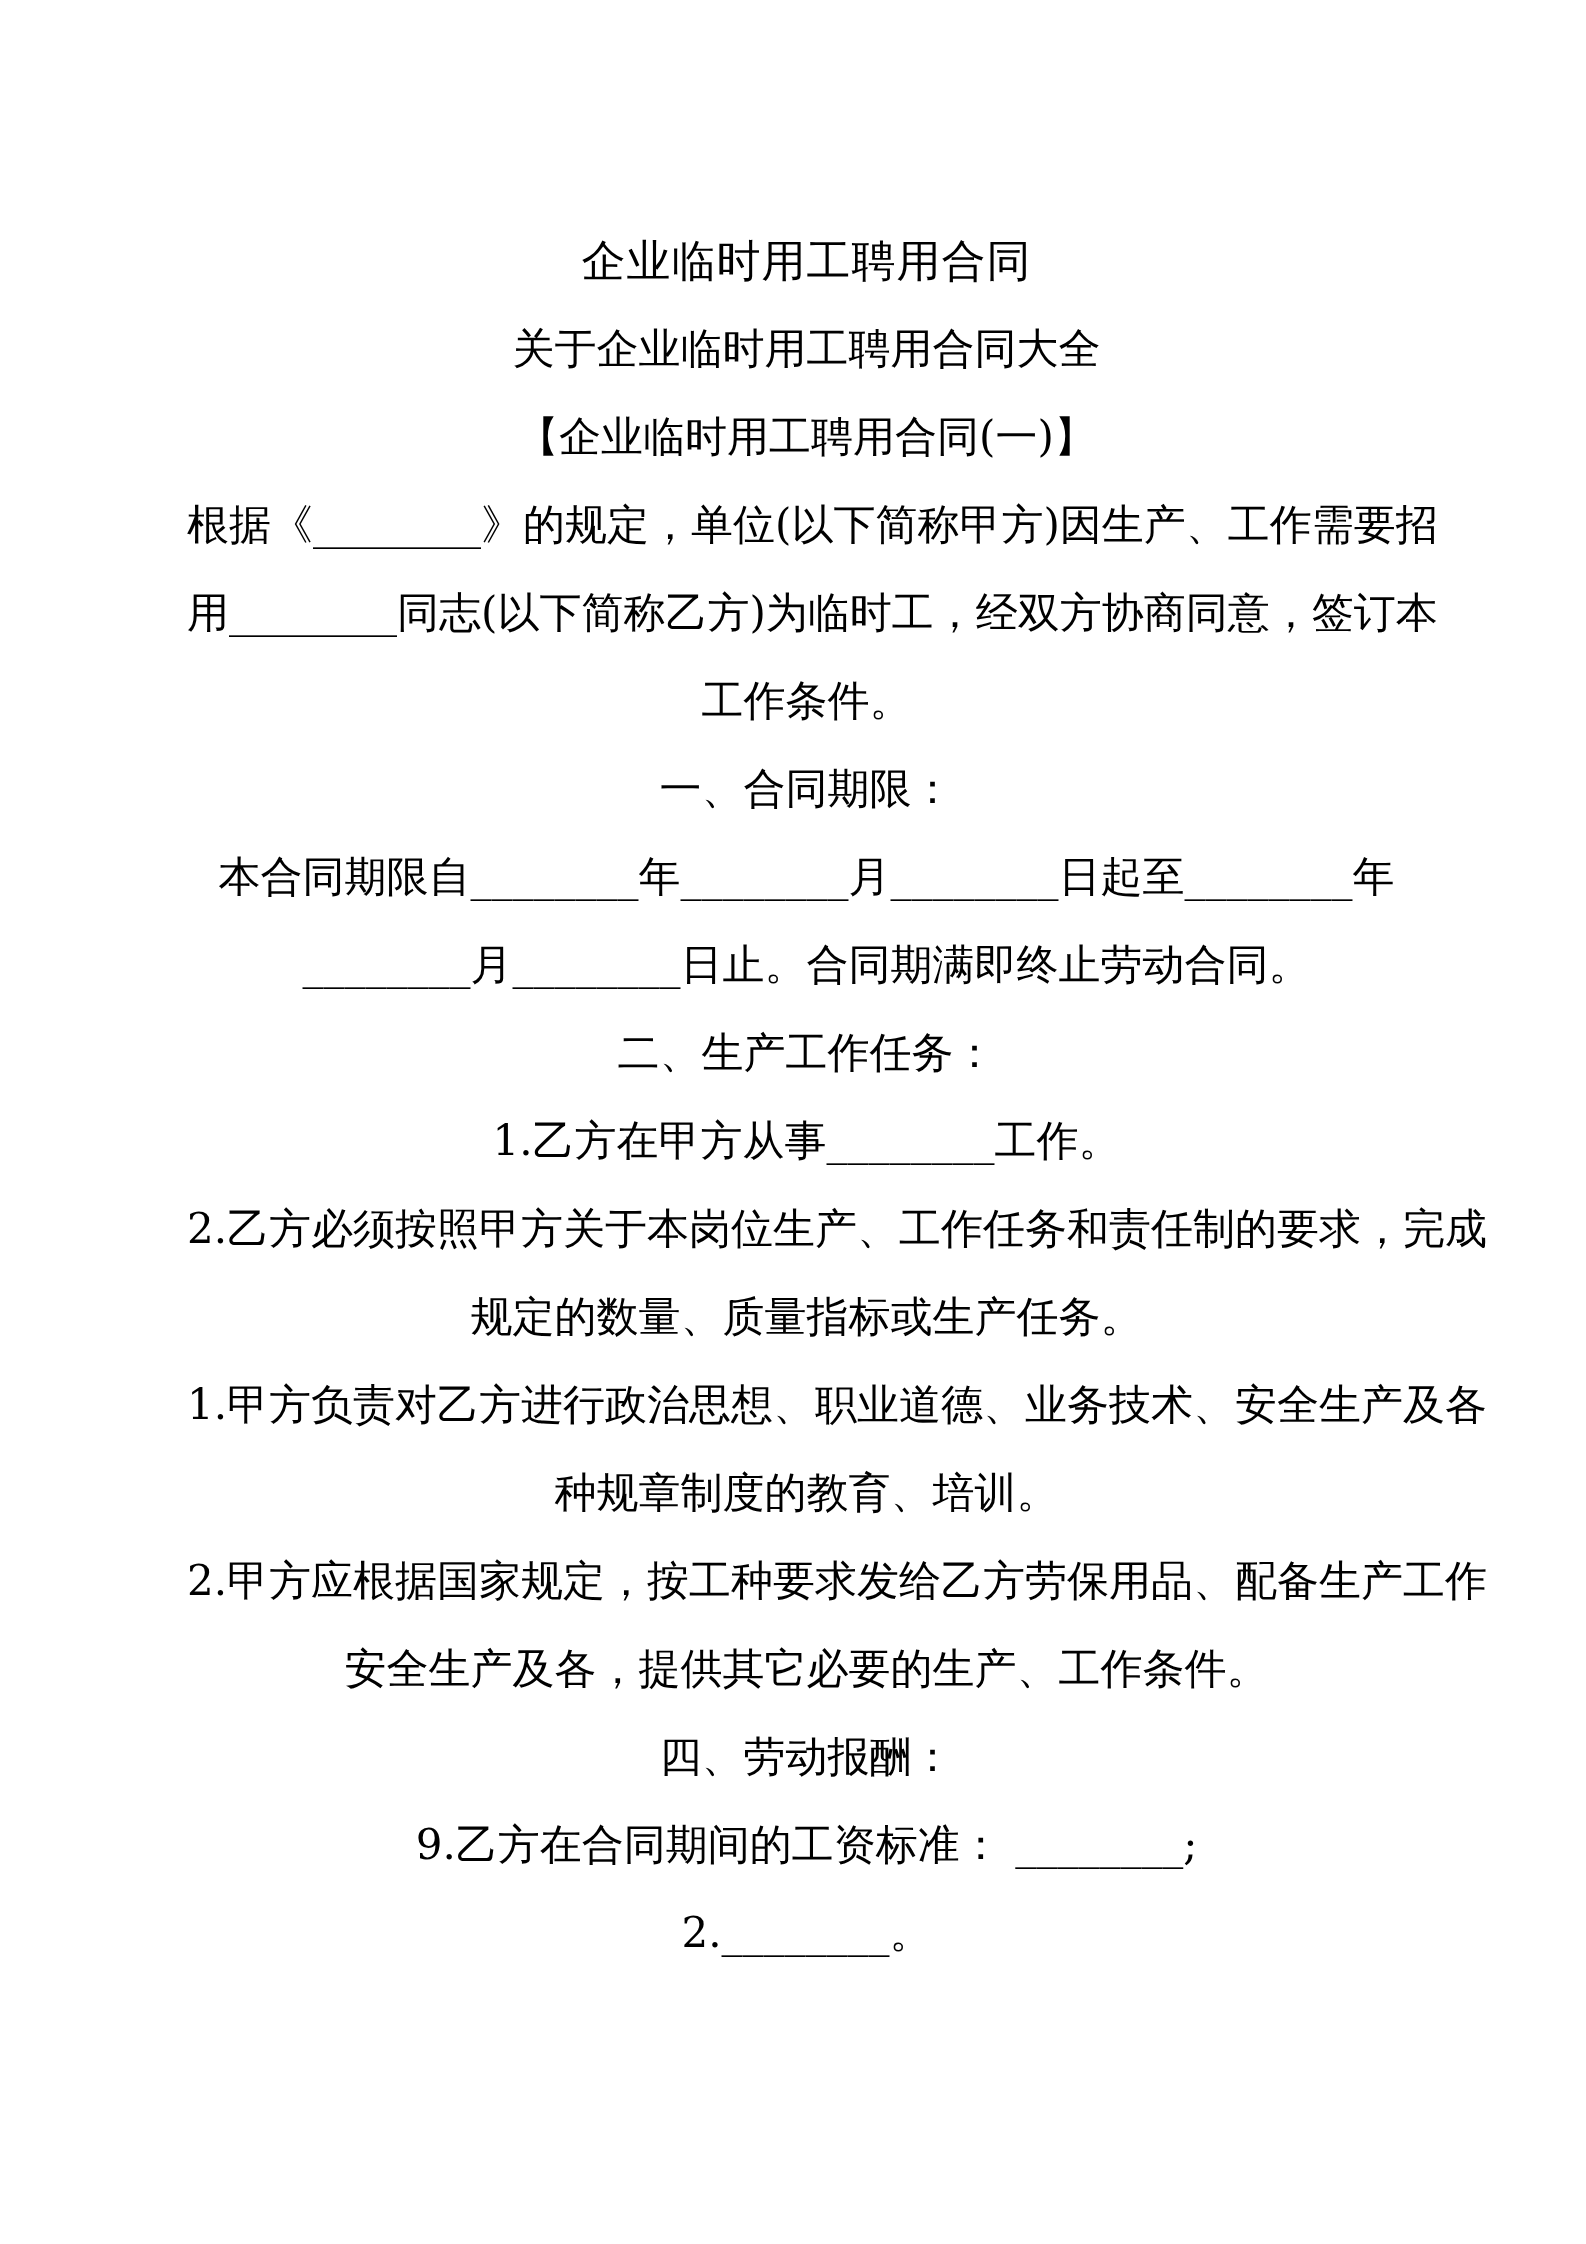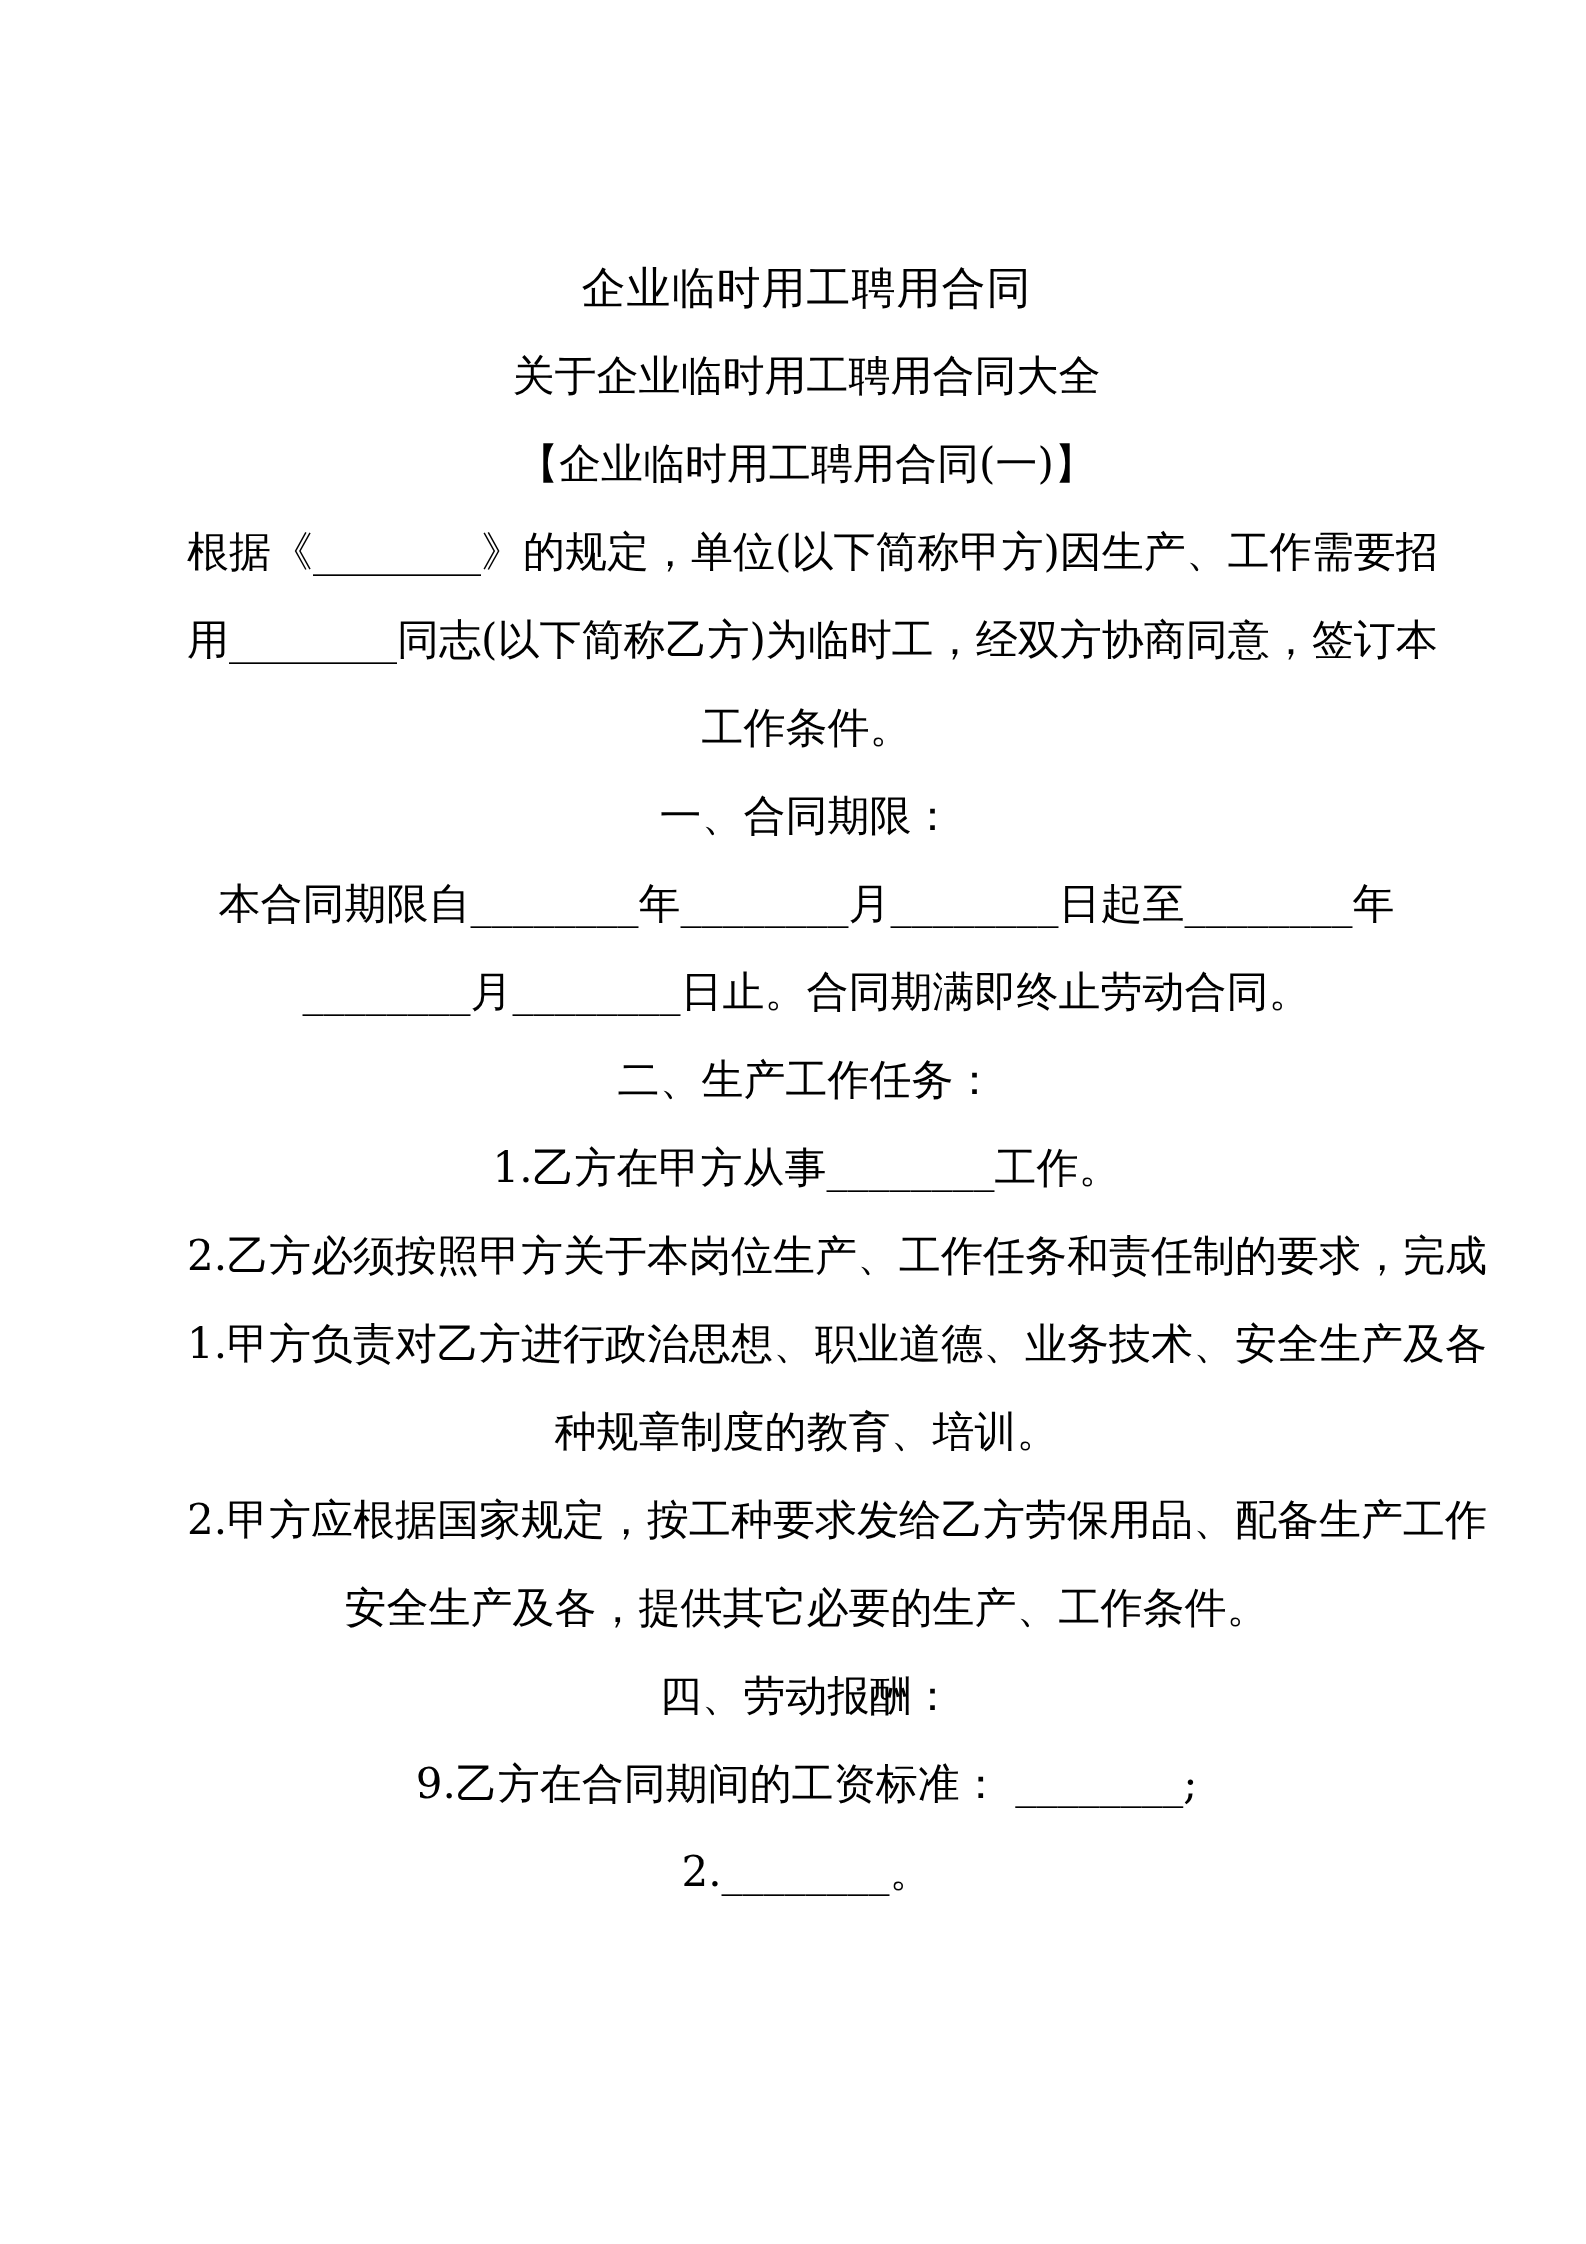--- a/index.html
+++ b/index.html
@@ -11,21 +11,21 @@
     position: relative;
     width: 1586px;
     height: 2244px;
     background: #ffffff;
     overflow: hidden;
     font-family: "DejaVu Serif", "Liberation Serif", serif;
     color: #000000;
   }
   .content {
     position: absolute;
-    top: 244px;
+    top: 217px;
     left: 187px;
     right: 160px;
   }
   .doc-title {
     margin: 0;
     height: 88px;
     line-height: 88px;
     font-size: 44px;
     font-weight: normal;
     text-align: center;
@@ -55,20 +55,21 @@
         <div class="doc-line">【企业临时用工聘用合同(一)】</div>
         <div class="doc-line">根据《________》的规定，单位(以下简称甲方)因生产、工作需要招</div>
         <div class="doc-line">用________同志(以下简称乙方)为临时工，经双方协商同意，签订本</div>
         <div class="doc-line">工作条件。</div>
         <div class="doc-line">一、合同期限：</div>
         <div class="doc-line">本合同期限自________年________月________日起至________年</div>
         <div class="doc-line">________月________日止。合同期满即终止劳动合同。</div>
         <div class="doc-line">二、生产工作任务：</div>
         <div class="doc-line">1.乙方在甲方从事________工作。</div>
         <div class="doc-line">2.乙方必须按照甲方关于本岗位生产、工作任务和责任制的要求，完成</div>
+        <div class="doc-line">规定的数量、质量指标或生产任务。</div>
         <div class="doc-line">1.甲方负责对乙方进行政治思想、职业道德、业务技术、安全生产及各</div>
         <div class="doc-line">种规章制度的教育、培训。</div>
         <div class="doc-line">2.甲方应根据国家规定，按工种要求发给乙方劳保用品、配备生产工作</div>
         <div class="doc-line">安全生产及各，提供其它必要的生产、工作条件。</div>
         <div class="doc-line">四、劳动报酬：</div>
         <div class="doc-line">9.乙方在合同期间的工资标准： ________;</div>
         <div class="doc-line">2.________。</div>
       </div>
   </div>
 </div>

